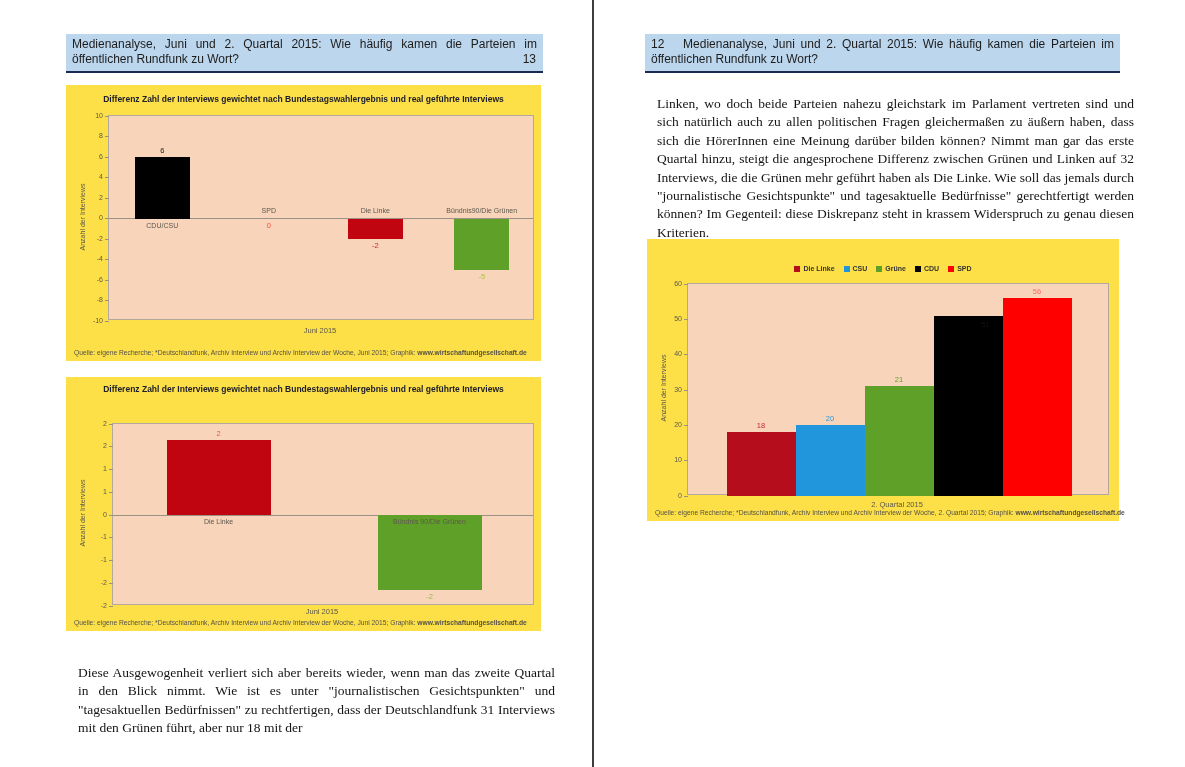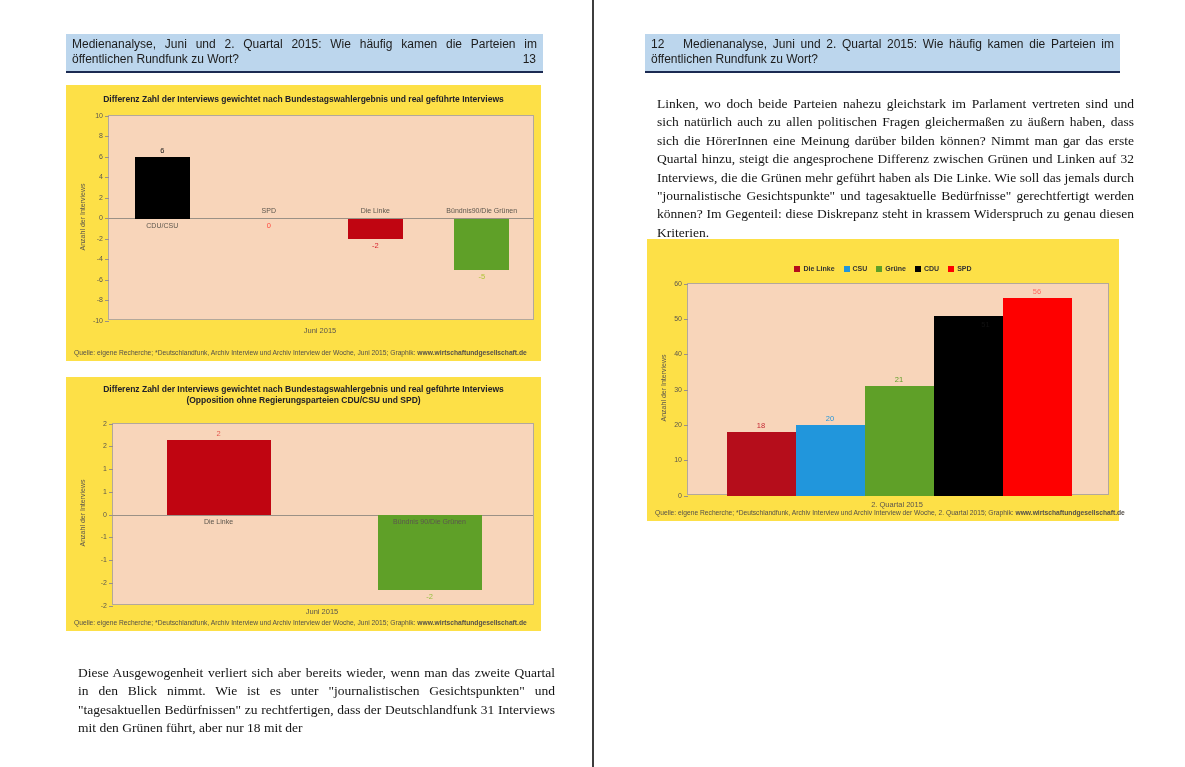--- a/index.html
+++ b/index.html
@@ -95,21 +95,20 @@
       </div>
     <div class="xlab" style="left:42px;width:424px;top:241px">Juni 2015</div>
     <div class="src">
       <span>Quelle: eigene Recherche; *Deutschlandfunk, Archiv Interview und Archiv Interview der Woche, Juni 2015; Graphik:</span>
       <span class="srcb">www.wirtschaftundgesellschaft.de</span>
     </div>
   </section>
 
   <section class="chart" style="left:66px;top:377px;width:475px;height:254px">
     <div class="ctitle" style="top:7px">Differenz Zahl der Interviews gewichtet nach Bundestagswahlergebnis und real geführte Interviews</div>
-    <div class="csub" style="top:18px">(Opposition ohne Regierungsparteien CDU/CSU und SPD)</div>
     <div class="ylab" style="left:16px;top:136px">Anzahl der Interviews</div>
     <div class="plot" style="left:46px;top:46px;width:420px;height:180px">
         <div class="zeroline" style="top: 90.5px;"></div>
         <div class="ytick" style="top: -0.5px;"></div>
         <div class="yticklab" style="top: -4.5px;">2</div>
         <div class="ytick" style="top: 22.25px;"></div>
         <div class="yticklab" style="top: 18.25px;">2</div>
         <div class="ytick" style="top: 45px;"></div>
         <div class="yticklab" style="top: 41px;">1</div>
         <div class="ytick" style="top: 67.75px;"></div>

